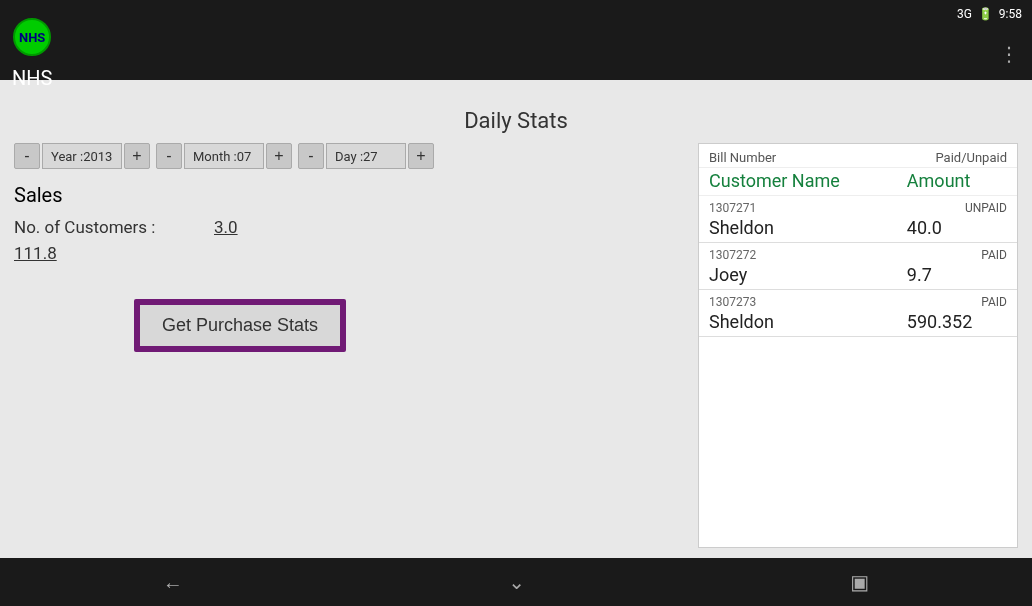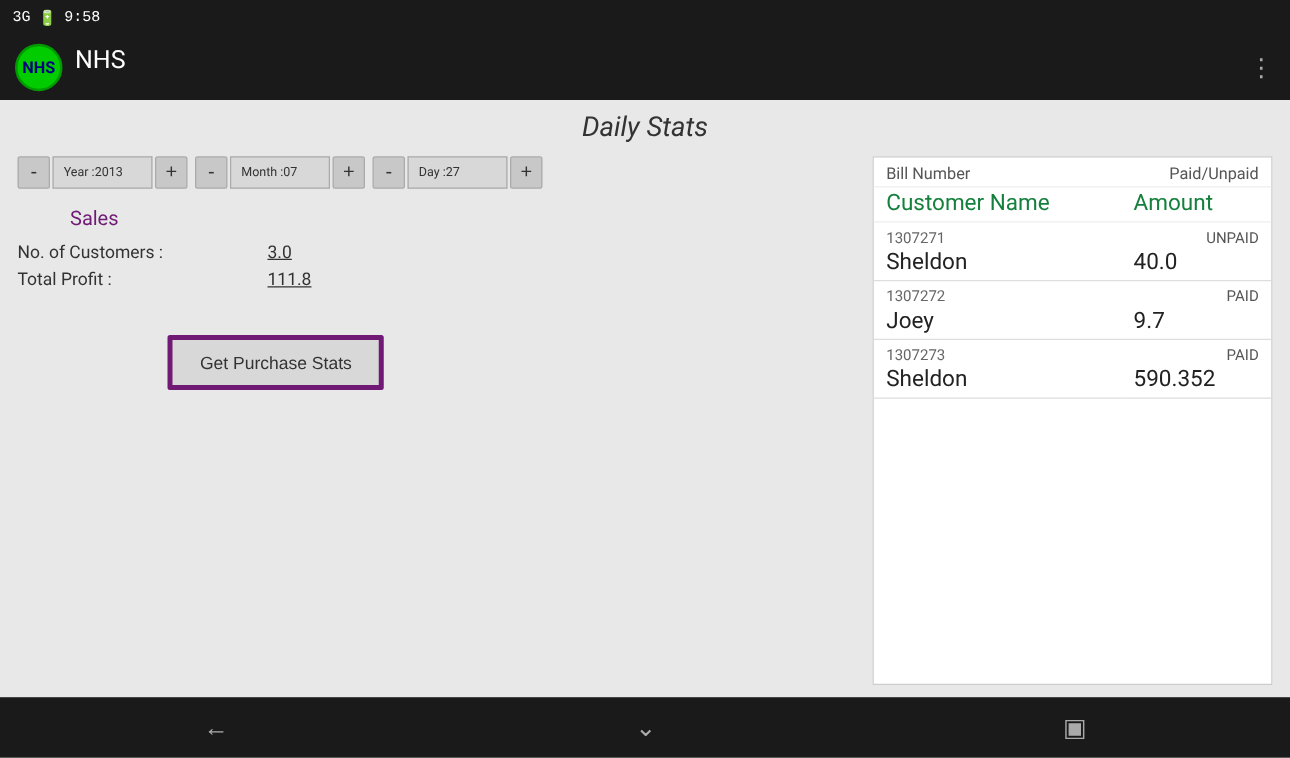--- a/index.html
+++ b/index.html
@@ -4,41 +4,43 @@
   <style>
     * { box-sizing: border-box; margin: 0; padding: 0; }
     body { width: 1032px; height: 606px; overflow: hidden; font-family: 'Roboto', Arial, sans-serif; background: #000; }
 
     
     .status-bar {
       background: #1a1a1a;
       height: 28px;
       display: flex;
       align-items: center;
+      justify-content: flex-end;
       padding: 0 10px;
       gap: 6px;
-      font-family: Liberation Mono, monospace;
     }
     .status-bar span {
       color: #fff;
       font-size: 12px;
     }
 
     
     .nav-bar {
       background: #1a1a1a;
       height: 52px;
       display: flex;
       align-items: center;
       padding: 0 12px;
       justify-content: space-between;
     }
     .nav-left {
       display: flex;
+      align-items: center;
       gap: 10px;
+      flex-direction: column;
     }
     .nhs-logo {
       width: 38px;
       height: 38px;
       border-radius: 50%;
       background: #00cc00;
       display: flex;
       align-items: center;
       justify-content: center;
       font-size: 13px;
@@ -63,22 +65,21 @@
       height: calc(606px - 28px - 52px - 48px);
       display: flex;
       flex-direction: column;
       overflow: hidden;
     }
 
     .page-title {
       text-align: center;
       font-size: 22px;
       color: #333;
-      padding: 10px 0 10px 0;
-      font-style: italic;
+      padding: 28px 0 10px 0;
     }
 
     .content-area {
       display: flex;
       flex: 1;
       padding: 0 14px 10px 14px;
       gap: 10px;
     }
 
     
@@ -114,36 +115,35 @@
       justify-content: center;
       color: #333;
       border-radius: 2px;
     }
 
     .stepper-label {
       background: #d8d8d8;
       border: 1px solid #aaa;
       height: 26px;
       padding: 0 8px;
-      font-size: 10px;
+      font-size: 13px;
       display: flex;
       align-items: center;
       color: #333;
       min-width: 80px;
     }
 
     .stats-section-title {
-      font-size: 16px;
-      color: #701a75;
+      font-size: 20px;
+      color: #000000;
       margin-bottom: 10px;
-      margin-left: 42px;
     }
 
     .stats-table {
-      font-size: 14px;
+      font-size: 17px;
       color: #333;
     }
 
     .stats-row {
       display: flex;
       align-items: center;
       margin-bottom: 6px;
     }
 
     .stats-label {
@@ -154,23 +154,23 @@
     .stats-value {
       color: #333;
       text-decoration: underline;
     }
 
     .get-purchase-btn {
       margin-top: 30px;
       align-self: flex-start;
       margin-left: 120px;
       background: #d8d8d8;
-      border: 4px solid #701a75;
+      border: 6px solid #701a75;
       padding: 10px 22px;
-      font-size: 14px;
+      font-size: 18px;
       cursor: pointer;
       color: #333;
       border-radius: 2px;
     }
 
     
     .right-panel {
       width: 320px;
       background: #fff;
       border: 1px solid #ccc;
@@ -286,21 +286,20 @@
       </div>
 
       <div class="stats-section-title">Sales</div>
 
       <div class="stats-table">
         <div class="stats-row">
           <span class="stats-label">No. of Customers :</span>
           <span class="stats-value">3.0</span>
         </div>
         <div class="stats-row">
-          <span class="stats-label">Total Profit :</span>
           <span class="stats-value">111.8</span>
         </div>
       </div>
 
       <button class="get-purchase-btn">Get Purchase Stats</button>
     </div>
 
     <div class="right-panel">
       <table class="bill-table">
         <tbody>

